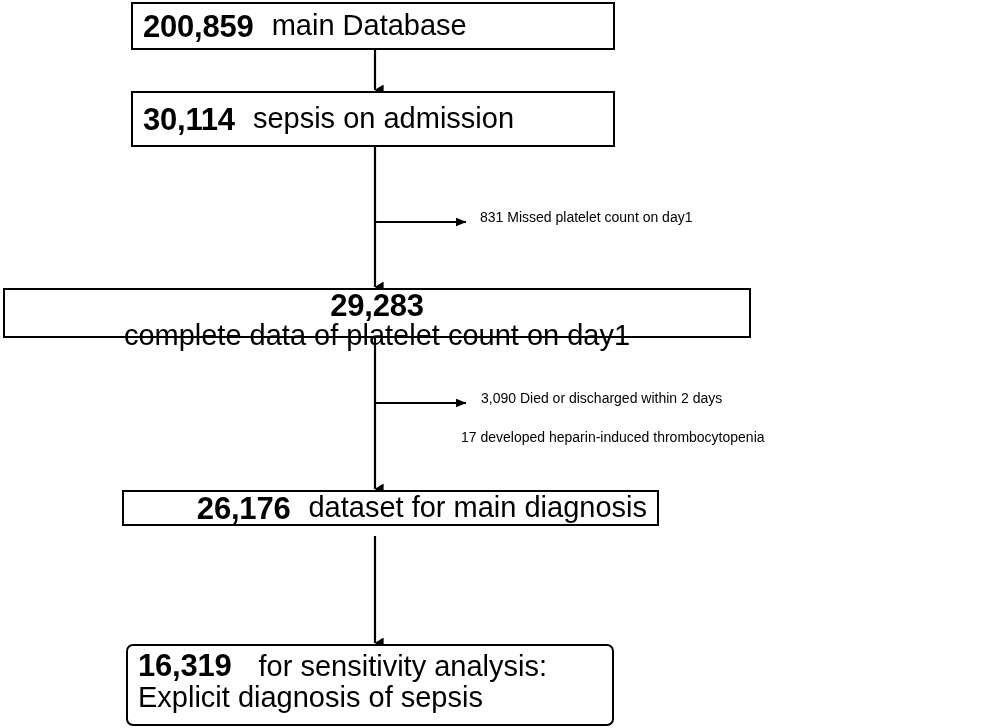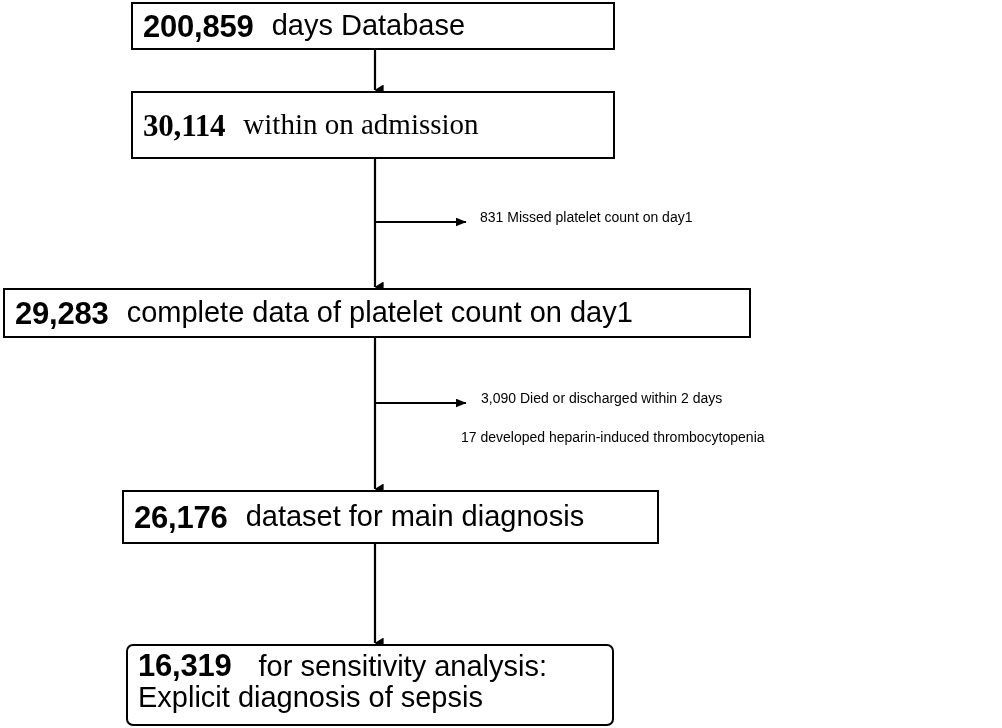--- a/index.html
+++ b/index.html
@@ -69,23 +69,23 @@
     position: absolute;
     font-size: 14px;
     font-weight: normal;
     line-height: 1.1;
     white-space: nowrap;
     color: #000000;
   }
 
   
   #box-eicu      { left: 131px; top: 2px;   width: 484px; height: 48px; text-align: center; }
-  #box-sepsis    { left: 131px; top: 91px;  width: 484px; height: 68px; font-family: Liberation Serif, serif; }
-  #box-complete  { left: 3px;   top: 288px; width: 748px; height: 50px; }
-  #box-dataset   { left: 122px; top: 490px; width: 537px; height: 54px; }
+  #box-sepsis    { left: 131px; top: 91px;  width: 484px; height: 56px; }
+  #box-complete  { left: 3px;   top: 288px; width: 748px; height: 50px; flex-direction: column; }
+  #box-dataset   { left: 122px; top: 490px; width: 537px; height: 36px; justify-content: flex-end; }
   #box-sensitivity { left: 126px; top: 644px; width: 488px; height: 82px; border-radius: 7px; }
 
   
   #note-missed   { left: 480px; top: 210px; }
   #note-died     { left: 481px; top: 391px; }
   #note-hit      { left: 461px; top: 430px; }
 </style>
 </head>
 <body>
 
@@ -110,27 +110,27 @@
     <line x1="375" y1="338" x2="375" y2="489" stroke="#000000" stroke-width="2.2" marker-end="url(#arrowhead-down)"></line>
 
     <line x1="376" y1="403" x2="466" y2="403" stroke="#000000" stroke-width="1.8" marker-end="url(#arrowhead-right)"></line>
 
     <line x1="375" y1="536" x2="375" y2="643" stroke="#000000" stroke-width="2.2" marker-end="url(#arrowhead-down)"></line>
   </svg>
 
   <div id="box-eicu" class="node-box">
     <span class="node-count">200,859</span>
     <span class="gap-md"></span>
-    <span class="node-label">days Database</span>
+    <span class="node-label">main Database</span>
   </div>
 
   <div id="box-sepsis" class="node-box">
     <span class="node-count">30,114</span>
     <span class="gap-md"></span>
-    <span class="node-label">within on admission</span>
+    <span class="node-label">sepsis on admission</span>
   </div>
 
   <div id="box-complete" class="node-box">
     <span class="node-count">29,283</span>
     <span class="gap-md"></span>
     <span class="node-label">complete data of platelet count on day1</span>
   </div>
 
   <div id="box-dataset" class="node-box">
     <span class="node-count">26,176</span>

